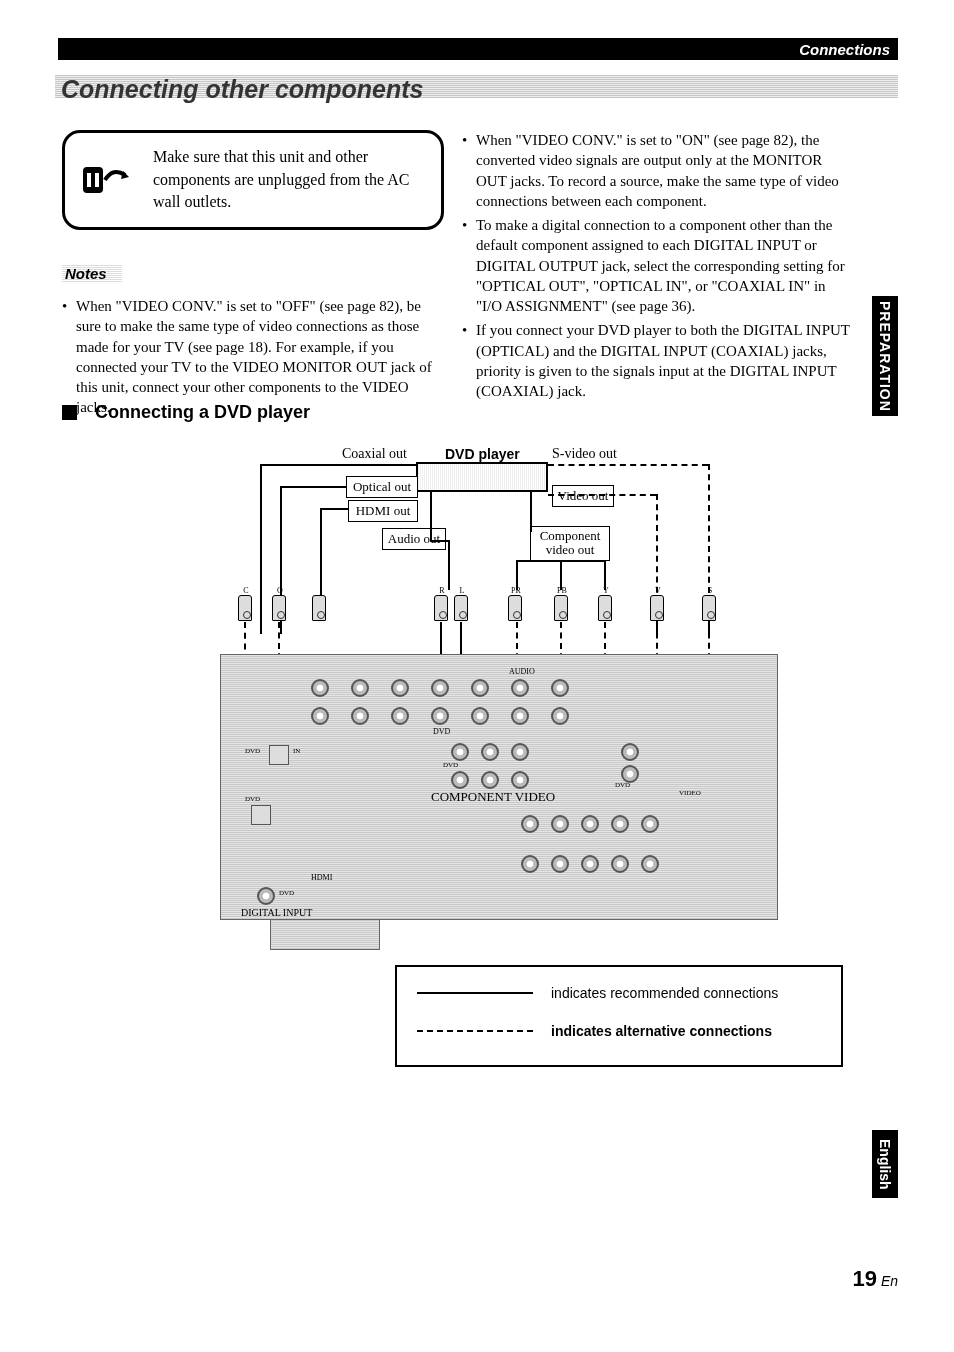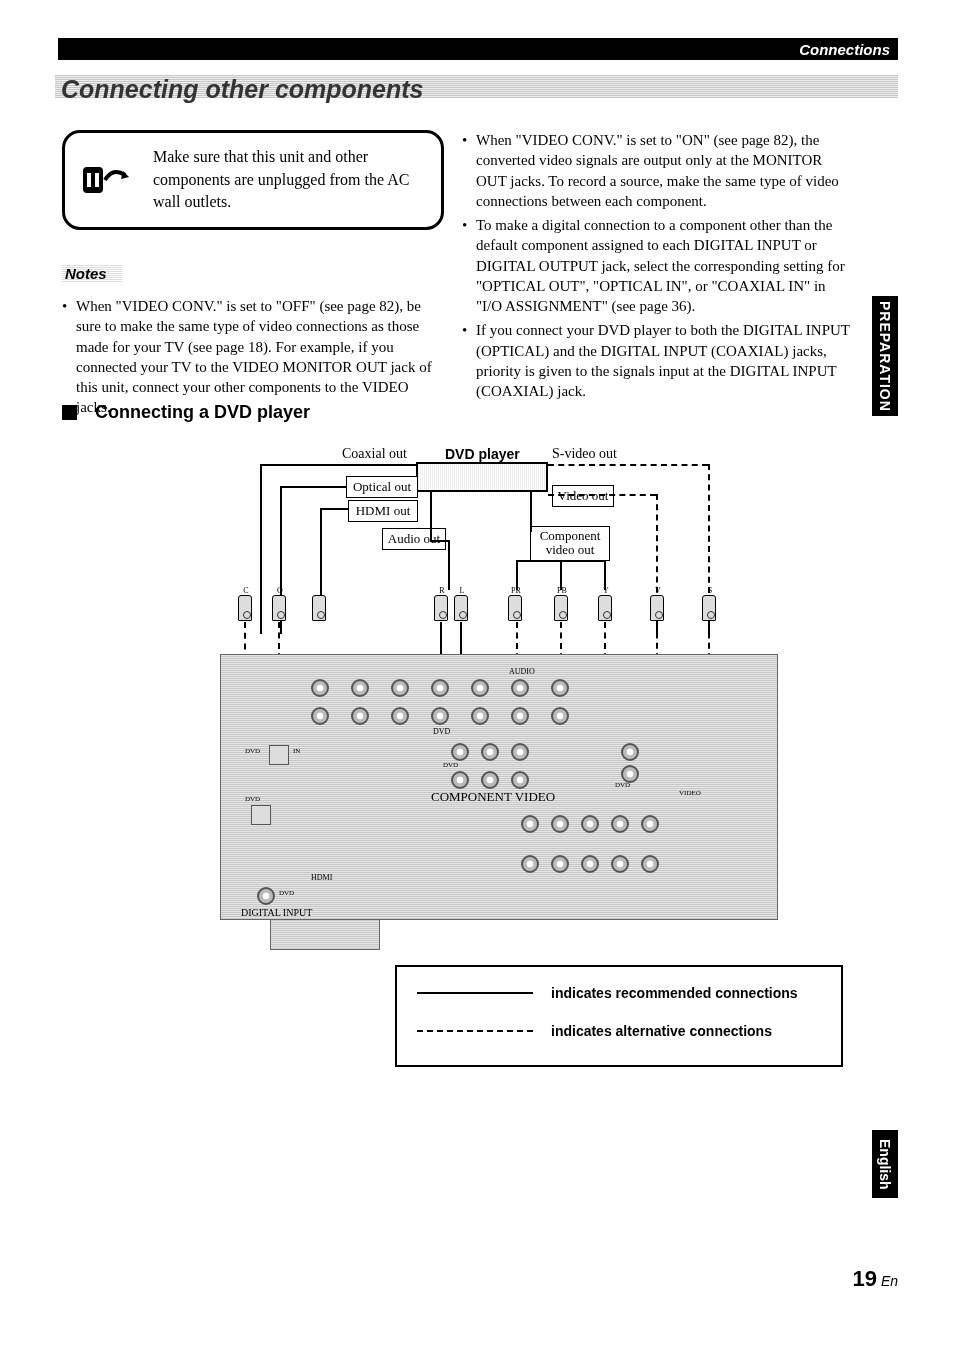--- a/index.html
+++ b/index.html
@@ -436,21 +436,21 @@
     <span class="lbl" style="top:234px;left:58px;font-size:7px">DVD</span>
     <span class="lbl" style="top:252px;left:20px;font-size:10px">DIGITAL INPUT</span>
   </div>
 
   <div class="bottom-ext"></div>
 </div>
 
 <div class="legend-box">
   <div class="legend-row">
     <div class="legend-line solid-line"></div>
-    <div style="font-weight:bold">indicates recommended connections</div>
+    <div style="font-weight:normal">indicates recommended connections</div>
   </div>
   <div class="legend-row">
     <div class="legend-line dashed-line"></div>
     <div style="font-weight:bold">indicates alternative connections</div>
   </div>
 </div>
 
 <div class="page-num">
   <span class="n">19</span><span class="s"> </span><span class="s">En</span>
 </div>

